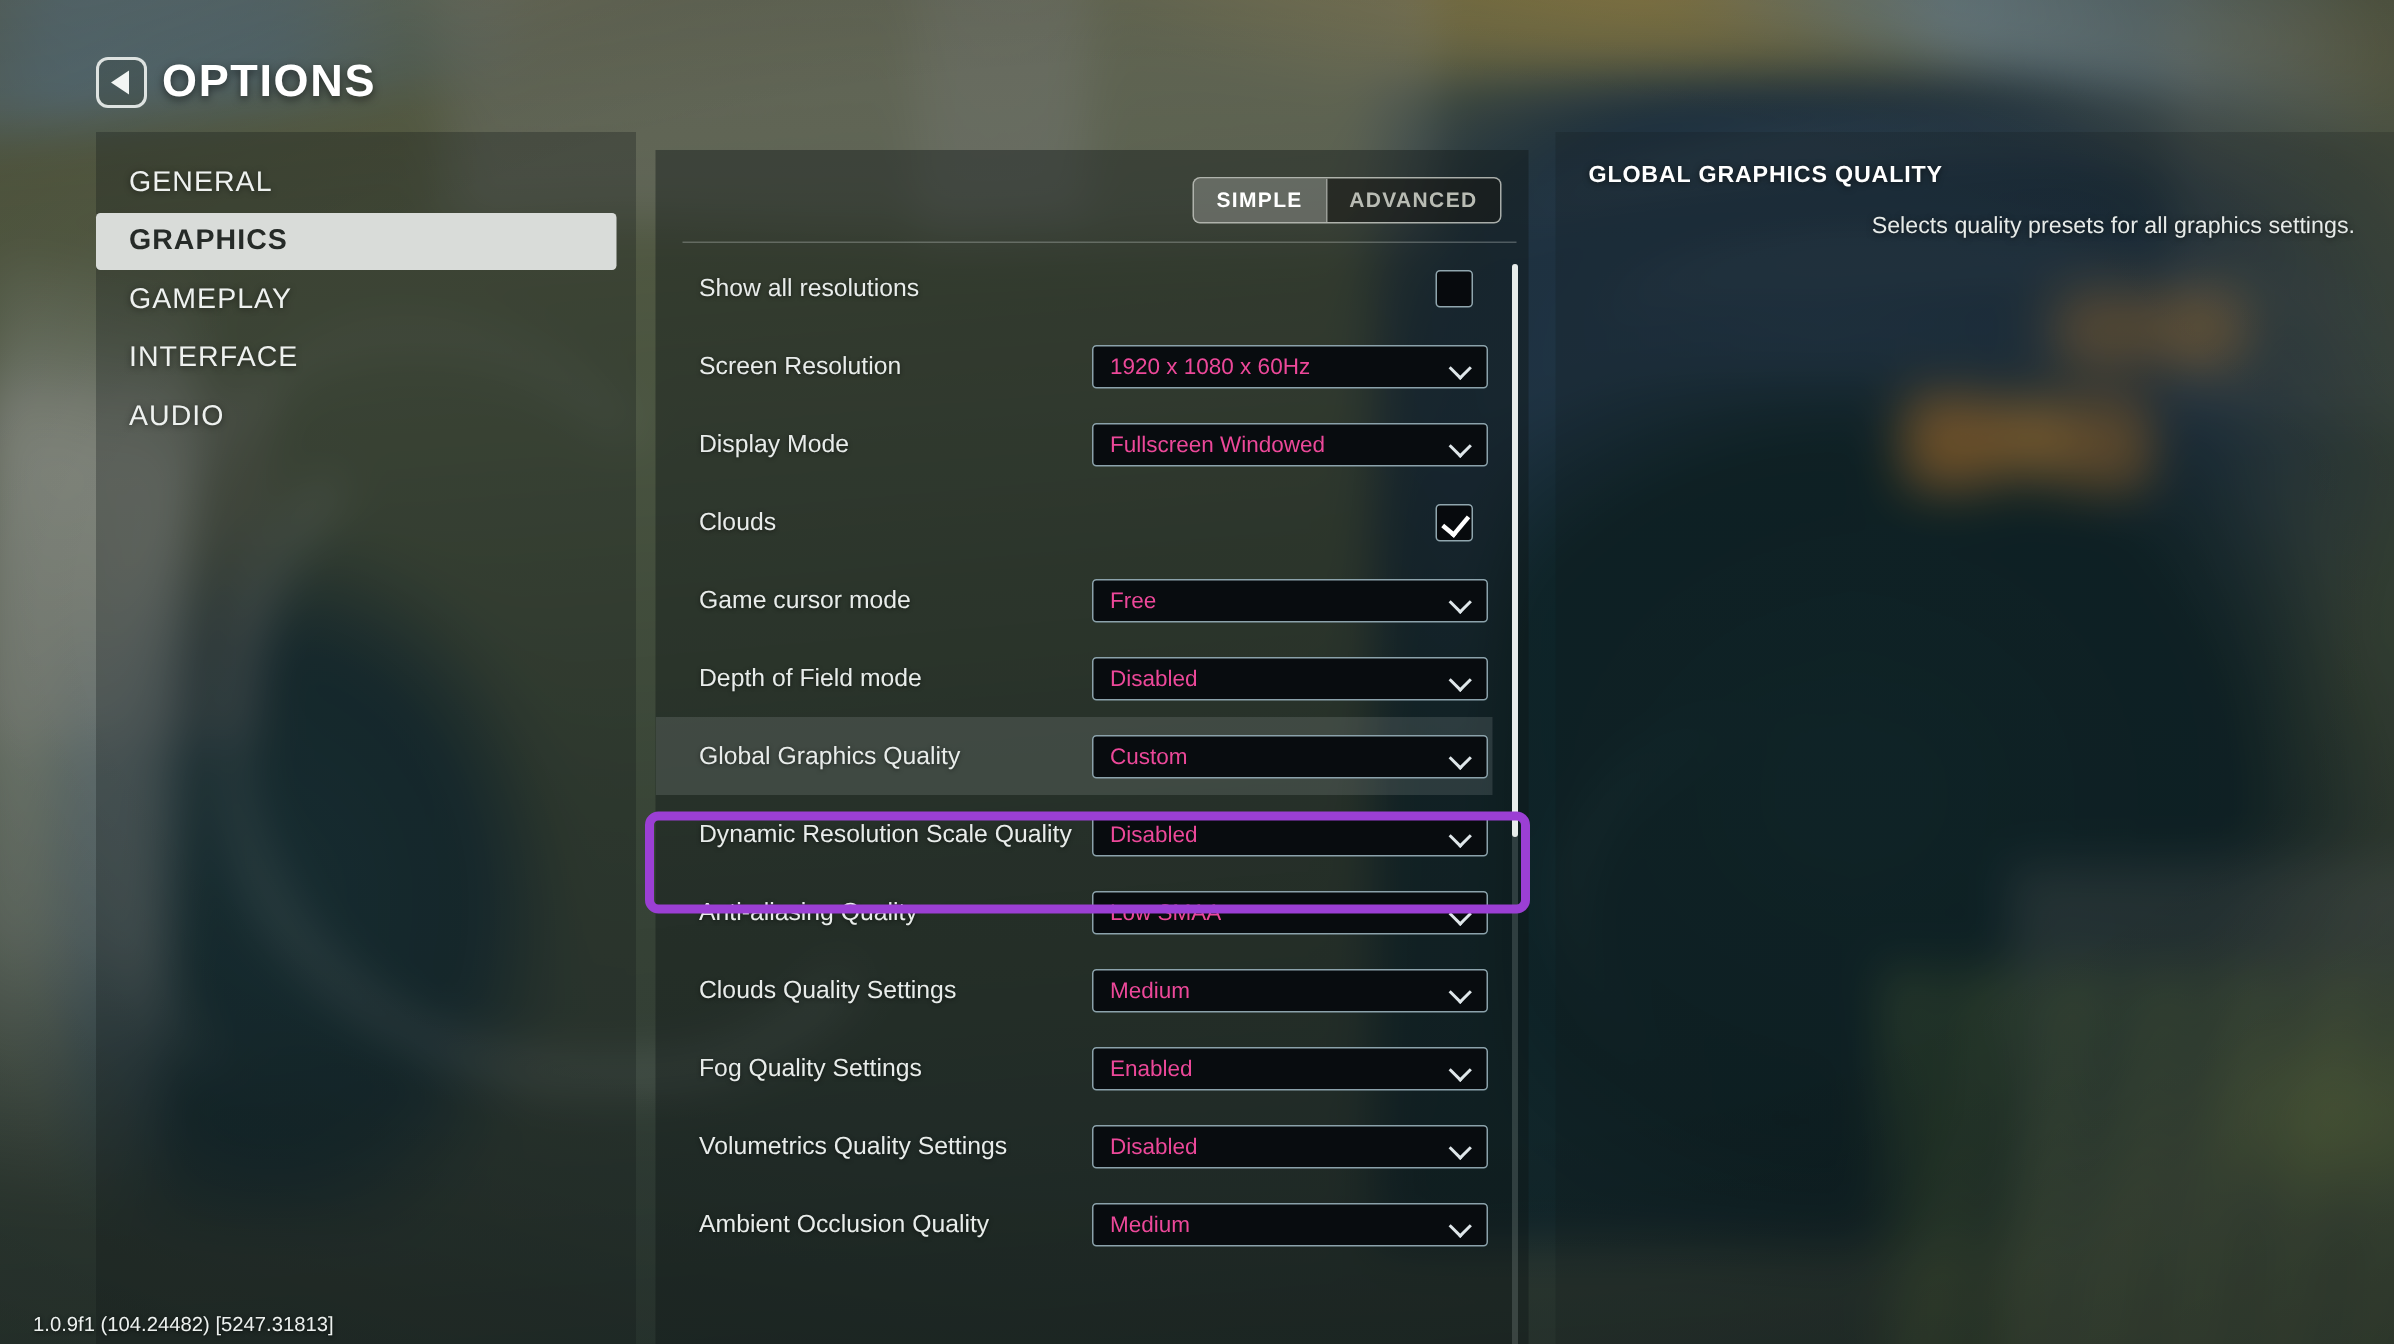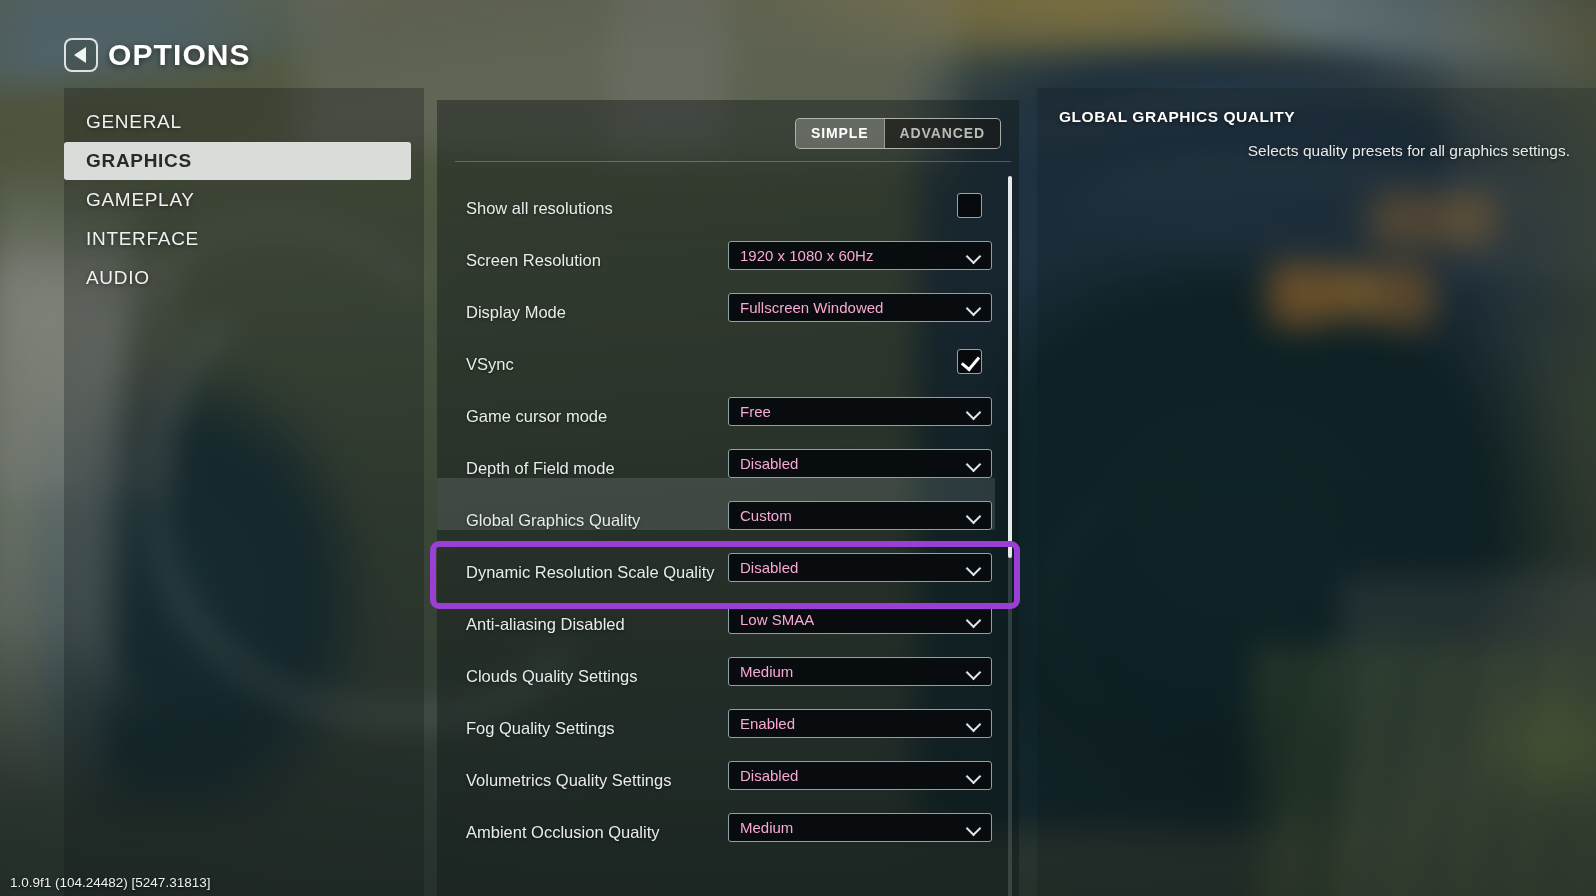--- a/index.html
+++ b/index.html
@@ -267,21 +267,21 @@
   }
 
   #rows-clip {
     position: absolute;
     left: 0; top: 66px; right: 0; bottom: 0;
     overflow: hidden;
   }
   .row {
     position: relative;
     height: 52px;
-    display: flex; align-items: flex-end;
+    display: flex; align-items: center;
     padding: 0 0 0 29px;
     margin-right: 24px;
   }
   .row.highlighted { background: rgba(215,222,218,.14); }
   .row-label {
     color: #e8ecea;
     font-size: 16.5px;
     flex: 0 0 auto;
     width: 262px;
     text-shadow: 0 1px 3px rgba(0,0,0,.5);
@@ -295,21 +295,21 @@
     width: 264px; height: 29px;
     background: #080c0f;
     border: 1px solid #8ba2ab;
     border-radius: 3px;
     display: flex; align-items: center;
     justify-content: space-between;
     padding: 0 9px 0 11px;
     cursor: pointer;
   }
   .dropdown .dd-value {
-    color: #f9a8d4;
+    color: #ec4899;
     font-size: 15px;
     white-space: nowrap; overflow: hidden; text-overflow: ellipsis;
   }
   .chev {
     flex: 0 0 auto;
     width: 15px; height: 9px;
     position: relative;
   }
   .chev::before {
     content: "";
@@ -388,21 +388,21 @@
     border-radius: 9px;
     pointer-events: none;
   }
 
   
   #version-bar {
     position: absolute;
     left: 0; bottom: 0;
     width: 100%; height: 28px;
     display: flex; align-items: center;
-    padding-left: 10px;
+    padding-left: 22px;
   }
   #version-text {
     color: #edf1ef;
     font-size: 13.5px;
     text-shadow: 0 1px 3px rgba(0,0,0,.7);
   }
 </style>
 </head>
 <body>
 
@@ -482,21 +482,21 @@
       <div class="row">
         <div class="row-label">Display Mode</div>
         <div class="control-wrap">
           <div class="dropdown">
             <span class="dd-value">Fullscreen Windowed</span>
             <span class="chev"></span>
           </div>
         </div>
       </div>
       <div class="row">
-        <div class="row-label">VSync</div>
+        <div class="row-label">Clouds</div>
         <div class="checkbox checked"></div>
       </div>
       <div class="row">
         <div class="row-label">Game cursor mode</div>
         <div class="control-wrap">
           <div class="dropdown">
             <span class="dd-value">Free</span>
             <span class="chev"></span>
           </div>
         </div>
@@ -522,21 +522,21 @@
       <div class="row">
         <div class="row-label">Dynamic Resolution Scale Quality</div>
         <div class="control-wrap">
           <div class="dropdown">
             <span class="dd-value">Disabled</span>
             <span class="chev"></span>
           </div>
         </div>
       </div>
       <div class="row">
-        <div class="row-label">Anti-aliasing Disabled</div>
+        <div class="row-label">Anti-aliasing Quality</div>
         <div class="control-wrap">
           <div class="dropdown">
             <span class="dd-value">Low SMAA</span>
             <span class="chev"></span>
           </div>
         </div>
       </div>
       <div class="row">
         <div class="row-label">Clouds Quality Settings</div>
         <div class="control-wrap">

